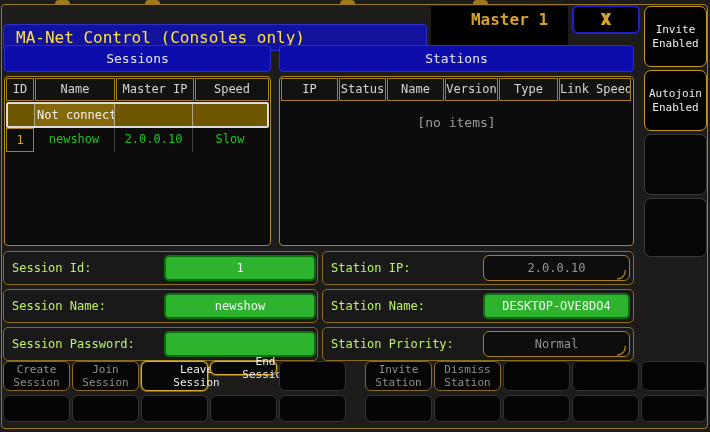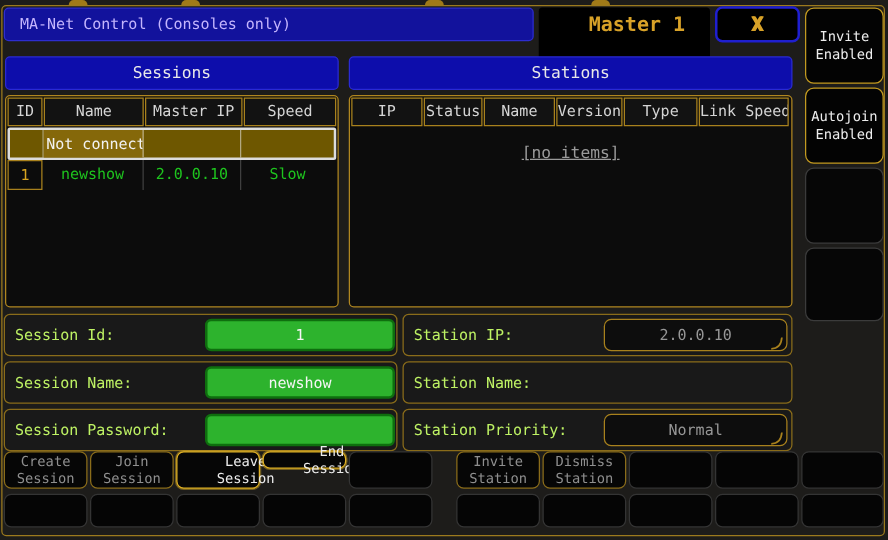--- a/index.html
+++ b/index.html
@@ -14,23 +14,23 @@
 
   
   .knob-arc { position:absolute; top:0; width:15px; height:4px;
     background:#a07a18; border-radius:8px 8px 0 0; }
 
   
   .window-frame { position:absolute; left:1px; top:4px; width:707px; height:425px;
     border:1px solid #9c7a1e; border-radius:4px; }
 
   
-  .title-bar { left:3px; top:6px; width:424px; height:27px;
+  .title-bar { left:3px; top:24px; width:424px; height:27px;
     background:#12129c; border:1px solid #2d2dd0; border-radius:4px;
-    color:#c4b5fd; font-size:12px; line-height:25px; padding-left:12px;
+    color:#fde047; font-size:16px; line-height:25px; padding-left:12px;
     white-space:nowrap; overflow:hidden; }
   .master-panel { left:431px; top:6px; width:137px; height:43px;
     background:#000; border-radius:3px; color:#d8a228; font-weight:bold;
     font-size:16px; line-height:27px; text-align:center;padding-left:20px; }
   .close-btn { left:572px; top:5px; width:68px; height:29px;
     background:#000; border:2px solid #1f1fd0; border-radius:6px;
     color:#d8a228; font-weight:bold; font-size:16px; line-height:25px;
     text-align:center; text-shadow:0.6px 0 #d8a228,-0.6px 0 #d8a228; cursor:pointer; }
 
   
@@ -61,21 +61,21 @@
     border-right:1px solid rgba(235,235,235,0.55); flex:0 0 auto; }
   .sel-row .cell:last-child { border-right:none; }
   .sel-row .cell.name { background:#85680a; padding-left:2px; }
 
   .data-row { display:flex; height:24px; font-size:12px; cursor:pointer; }
   .data-row .cell { line-height:22px; text-align:center; color:#1ec41e;
     border-right:1px solid #3f3f3f; white-space:nowrap; overflow:hidden; flex:0 0 auto; }
   .data-row .cell:last-child { border-right:none; }
   .data-row .cell.idcell { border:1px solid #a8811d; color:#d8a520; }
 
-  .no-items { color:#9a9a9a; font-size:13px; text-align:center; margin-top:14px;text-decoration:underline; }
+  .no-items { color:#9a9a9a; font-size:13px; text-align:center; margin-top:14px; }
 
   
   .form-row { height:34px; background:#191919; border:1px solid #8a6c1a;
     border-radius:5px; }
   .form-row .lbl { position:absolute; left:8px; top:0; height:32px;
     line-height:32px; color:#bef264; font-size:12px; white-space:nowrap; }
   .green-btn { position:absolute; left:160px; top:3px; width:152px; height:26px;
     background:#2db32d; border:2px solid #0e6f0e; border-radius:5px;
     color:#f5f5f5; font-size:12px; line-height:22px; text-align:center;
     white-space:nowrap; overflow:hidden; cursor:pointer; }
@@ -165,20 +165,21 @@
   <span class="lbl">Station IP:</span>
   <div class="gold-input">
     <span>2.0.0.10</span>
     <svg class="curl" width="12" height="12" viewBox="0 0 12 12">
         <path d="M1 11 C6 11 9 8 9.5 2" stroke="#a8811d" fill="none" stroke-width="1.4"></path>
       </svg>
   </div>
 </div>
 <div class="abs form-row" style="left:322px;top:289px;width:312px">
   <span class="lbl">Station Name:</span>
+  <div class="green-btn" style="width:147px">DESKTOP-OVE8DO4</div>
 </div>
 <div class="abs form-row" style="left:322px;top:327px;width:312px">
   <span class="lbl">Station Priority:</span>
   <div class="gold-input">
     <span>Normal</span>
     <svg class="curl" width="12" height="12" viewBox="0 0 12 12">
         <path d="M1 11 C6 11 9 8 9.5 2" stroke="#a8811d" fill="none" stroke-width="1.4"></path>
       </svg>
   </div>
 </div>

